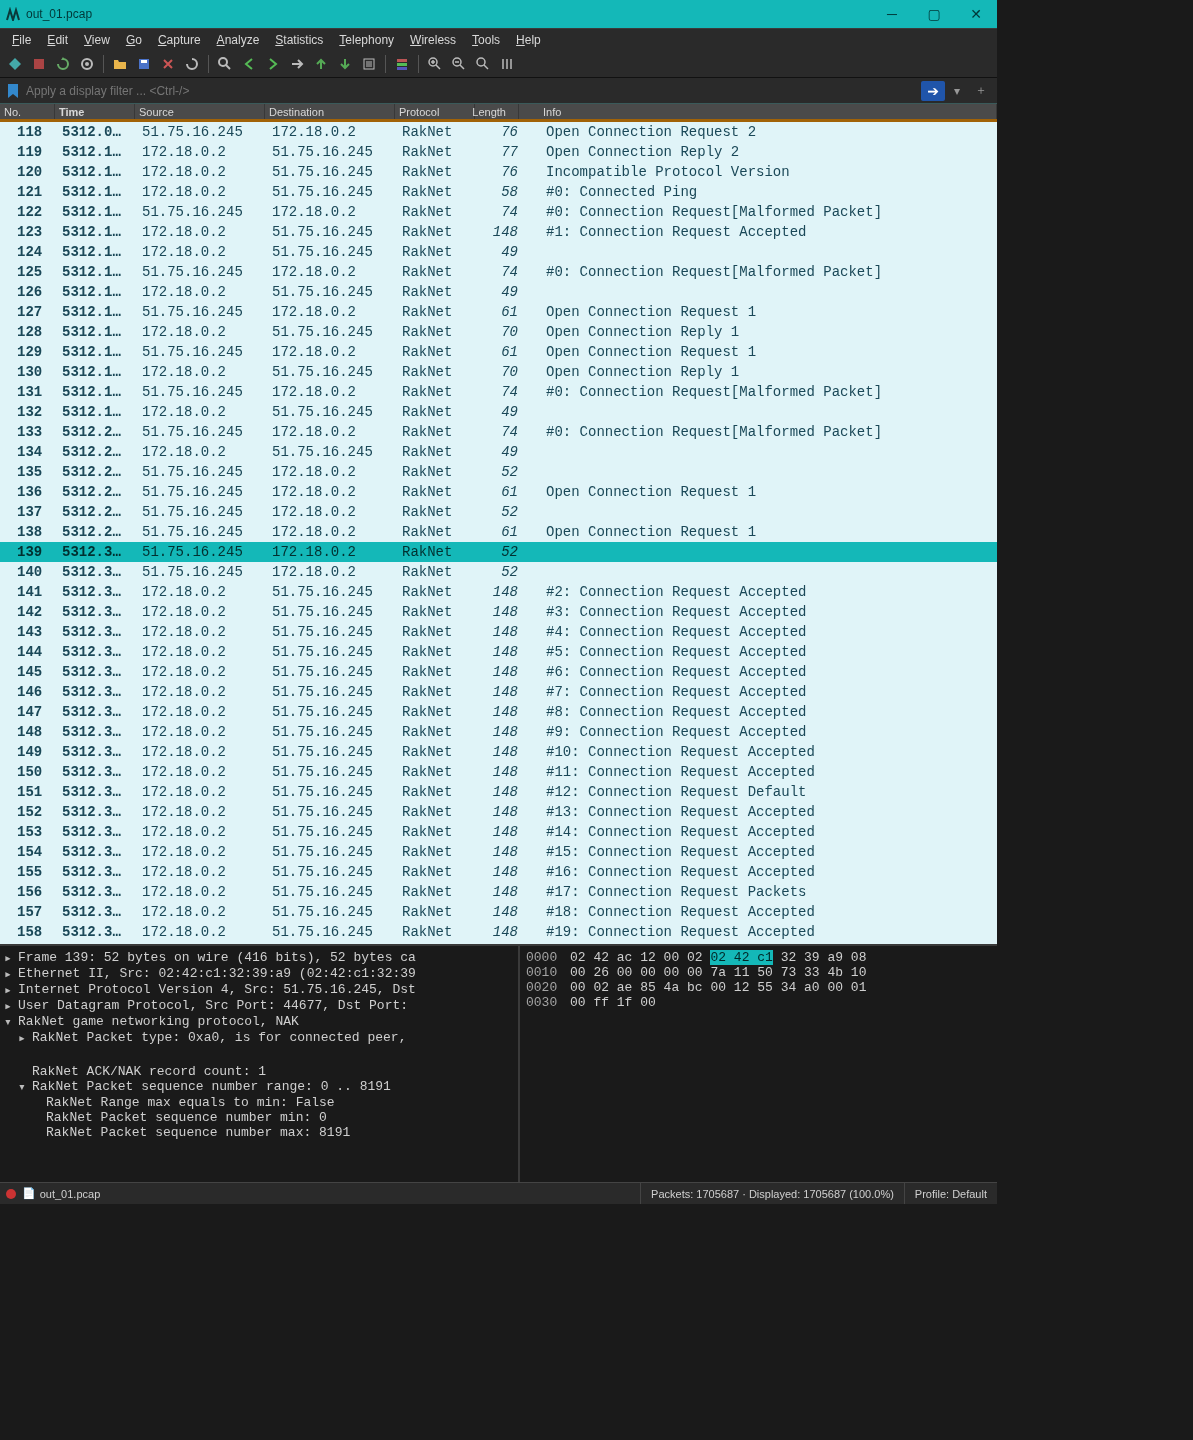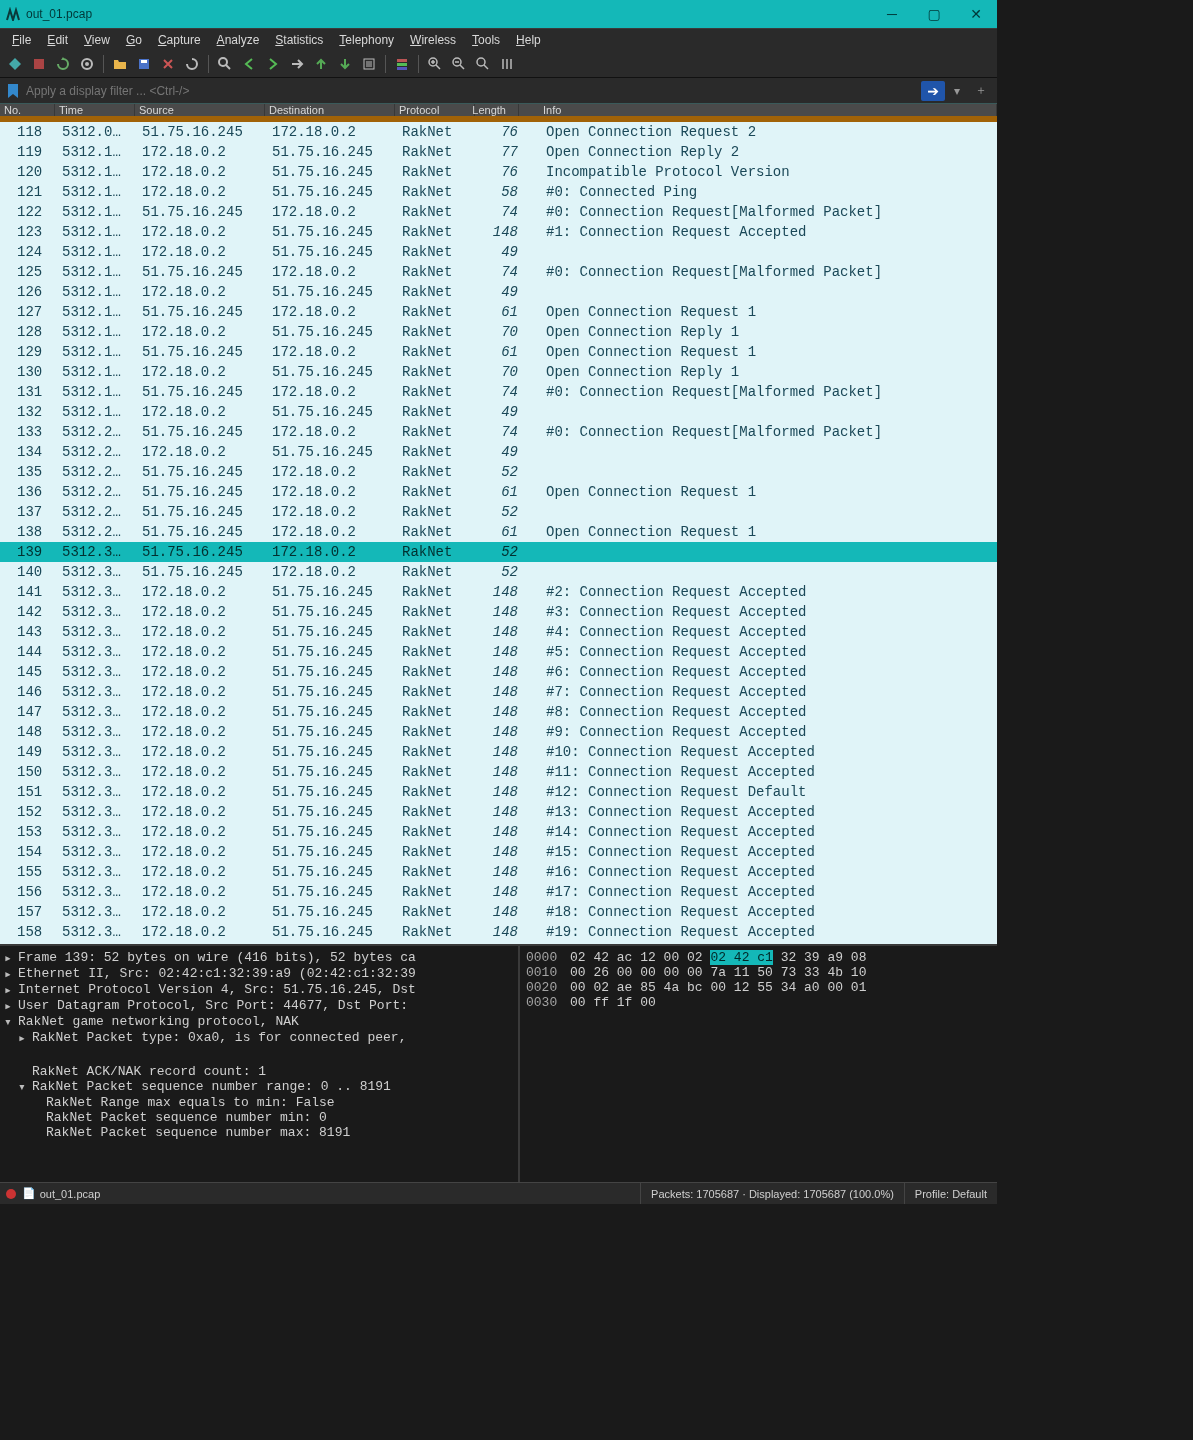--- a/index.html
+++ b/index.html
@@ -93,25 +93,25 @@
   flex-direction: column;
   background: #e0f4f8;
 }
 .packet-header {
   background: #4a4a4a;
   color: #d8d8d8;
   display: flex;
   height: 18px;
   align-items: center;
   font-size: 11px;
-  border-bottom: 6px solid #a16207;
+  border-bottom: 3px solid #a16207;
 }
 .packet-header div { padding-left: 4px; border-right:1px solid #383838; height:100%; display:flex; align-items:center; }
 .col-no   { width: 55px; }
-.col-time { width: 80px; }
+.col-time { width: 80px; font-weight: bold; }
 .col-src  { width: 130px; }
 .col-dst  { width: 130px; }
 .col-prot { width: 80px; }
 .col-len  { width: 44px; text-align: right; padding-right:12px; justify-content:flex-end; }
 .col-info { flex: 1; margin-left: 20px; }
 .packet-rows {
   flex: 1;
   overflow-y: auto;
   font-family: "Consolas", "Courier New", monospace;
   font-size: 14px;
@@ -126,21 +126,21 @@
   align-items: center;
   color: #1a4858;
   white-space: nowrap;
   border-left: 3px solid transparent;
 }
 .prow.selected {
   background: #14b8b8;
   color: #003030;
 }
 .prow div { overflow:hidden; text-overflow: clip; padding-left:4px; }
-.prow .col-no { padding-left: 14px; }
+.prow .col-no { padding-left: 14px; font-weight: bold; }
 .prow .col-len { text-align:right; padding-right:4px;font-style:italic; }
 
 .details-hex {
   height: 238px;
   display: flex;
   background: #1a1a1a;
   border-top: 2px solid #3a3a3a;
 }
 .details-pane {
   width: 520px;
@@ -693,21 +693,21 @@
         <div class="col-len">148</div>
         <div class="col-info">#16: Connection Request Accepted</div>
       </div>
       <div class="prow">
         <div class="col-no">156</div>
         <div class="col-time">5312.3…</div>
         <div class="col-src">172.18.0.2</div>
         <div class="col-dst">51.75.16.245</div>
         <div class="col-prot">RakNet</div>
         <div class="col-len">148</div>
-        <div class="col-info">#17: Connection Request Accepted</div>
+        <div class="col-info">#17: Connection Request Packets</div>
       </div>
       <div class="prow">
         <div class="col-no">157</div>
         <div class="col-time">5312.3…</div>
         <div class="col-src">172.18.0.2</div>
         <div class="col-dst">51.75.16.245</div>
         <div class="col-prot">RakNet</div>
         <div class="col-len">148</div>
         <div class="col-info">#18: Connection Request Accepted</div>
       </div>

